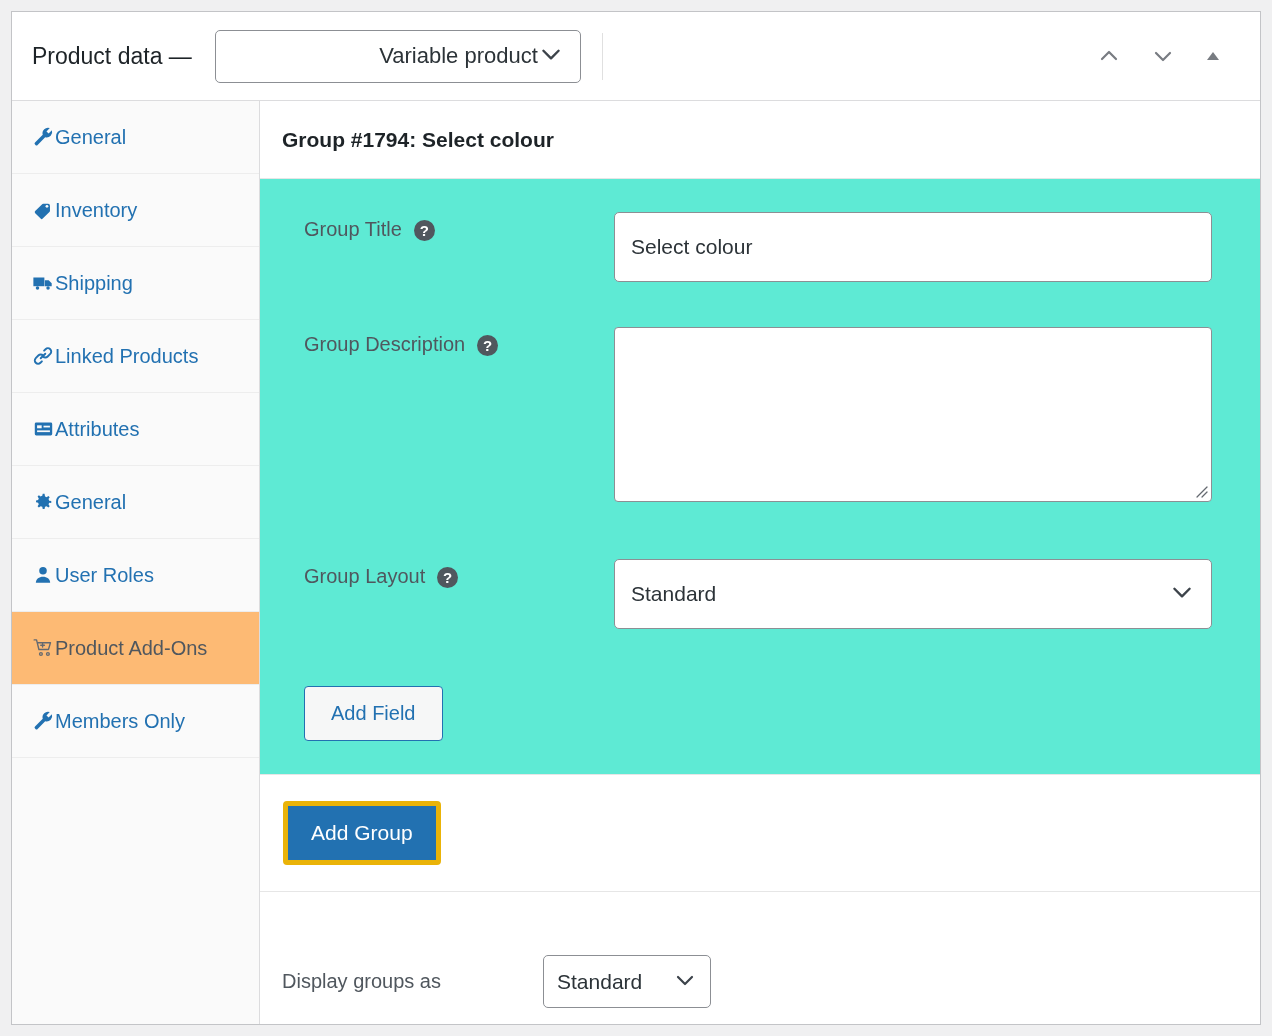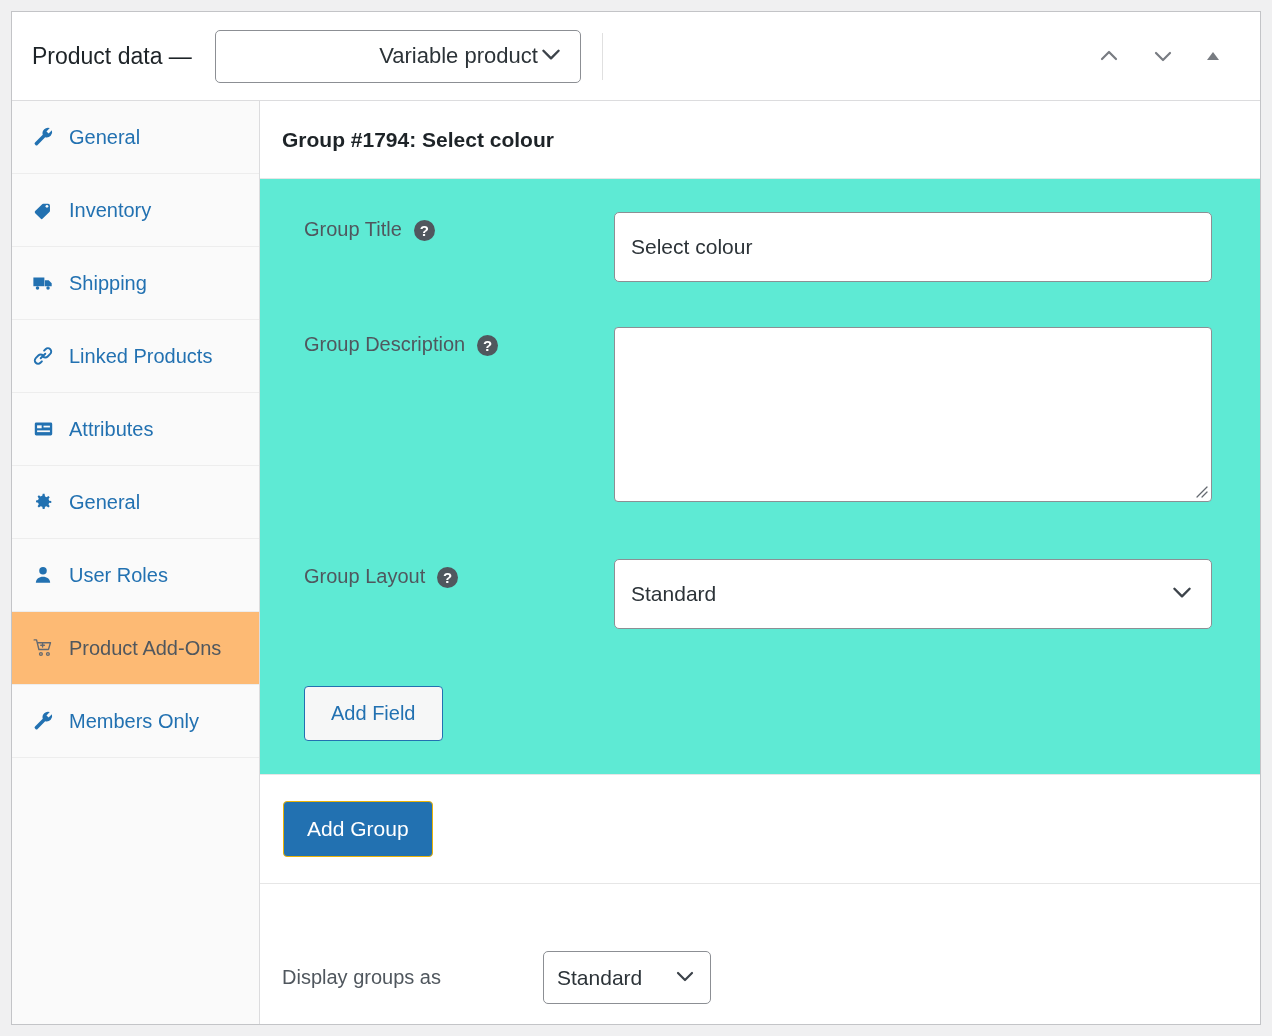--- a/index.html
+++ b/index.html
@@ -74,21 +74,20 @@
   
   #sidebar {
     width: 248px;
     flex: 0 0 248px;
     background: #fafafa;
     border-right: 1px solid #dcdcde;
   }
   .side-item {
     display: flex;
     align-items: flex-end;
-    gap: 14px;
     padding: 21px 14px 21px 19px;
     border-bottom: 1px solid #ededed;
     color: #2271b1;
     font-size: 20px;
     line-height: 30px;
     cursor: pointer;
     background: #fafafa;
   }
   .side-item .side-ico {
     flex: 0 0 24px;
@@ -198,21 +197,21 @@
     font-family: "Liberation Sans", sans-serif;
   }
   .addgroup-wrap {
     padding: 26px 0 26px 23px;
     border-bottom: 1px solid #e6e6e6;
     background: #fff;
   }
   .btn-primary {
     display: inline-block;
     background: #2271b1;
-    border: 1px solid #eab308;
+    border: 5px solid #eab308;
     color: #fff;
     font-size: 21px;
     border-radius: 4px;
     padding: 15px 23px;
     cursor: pointer;
     font-family: "Liberation Sans", sans-serif;
   }
   .display-row {
     display: flex;
     align-items: center;

